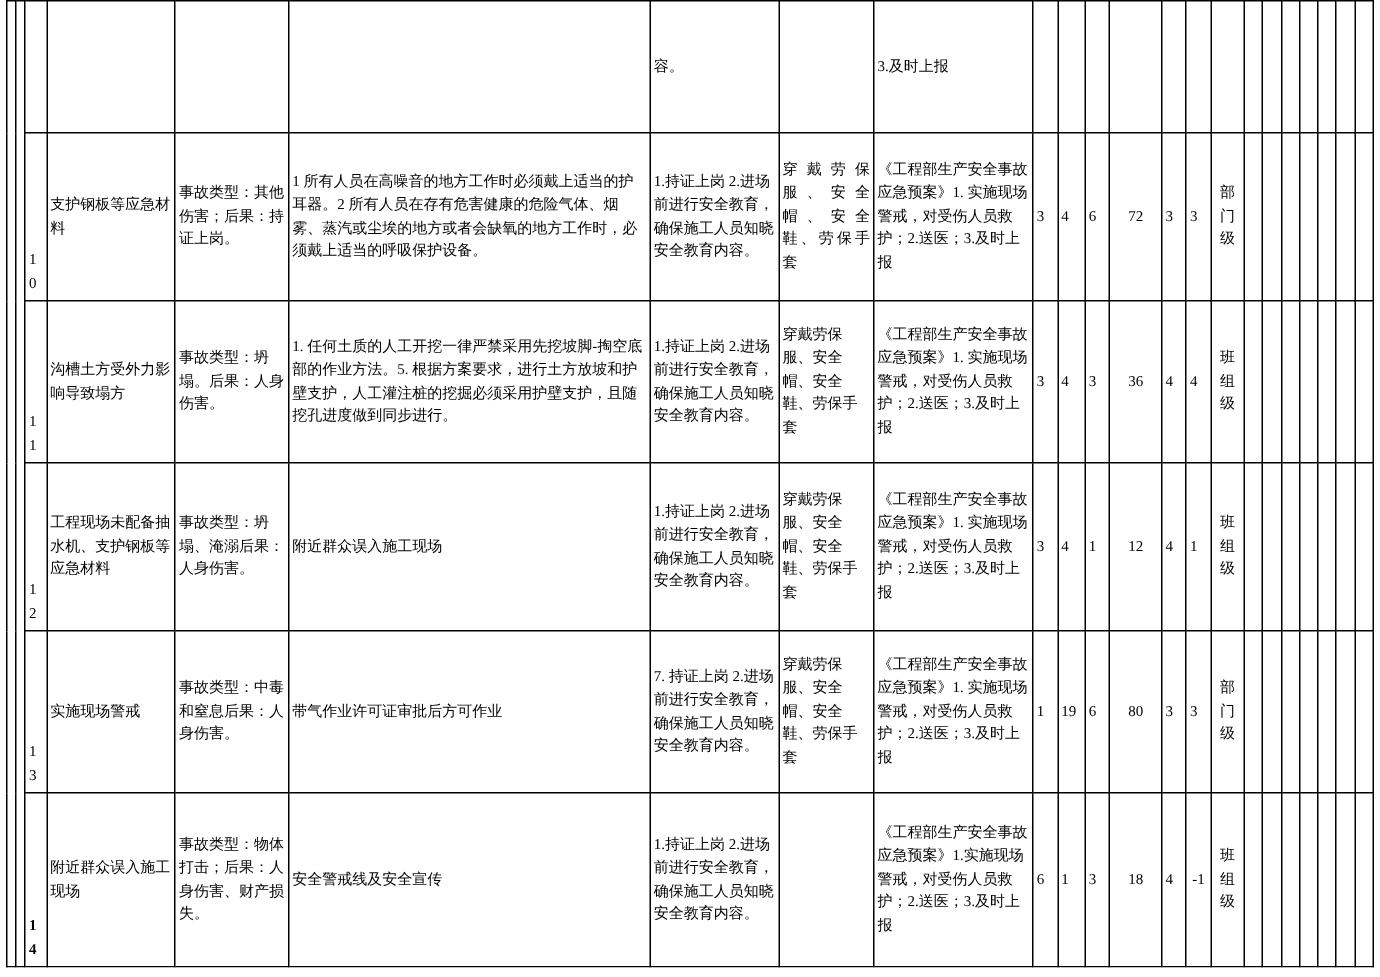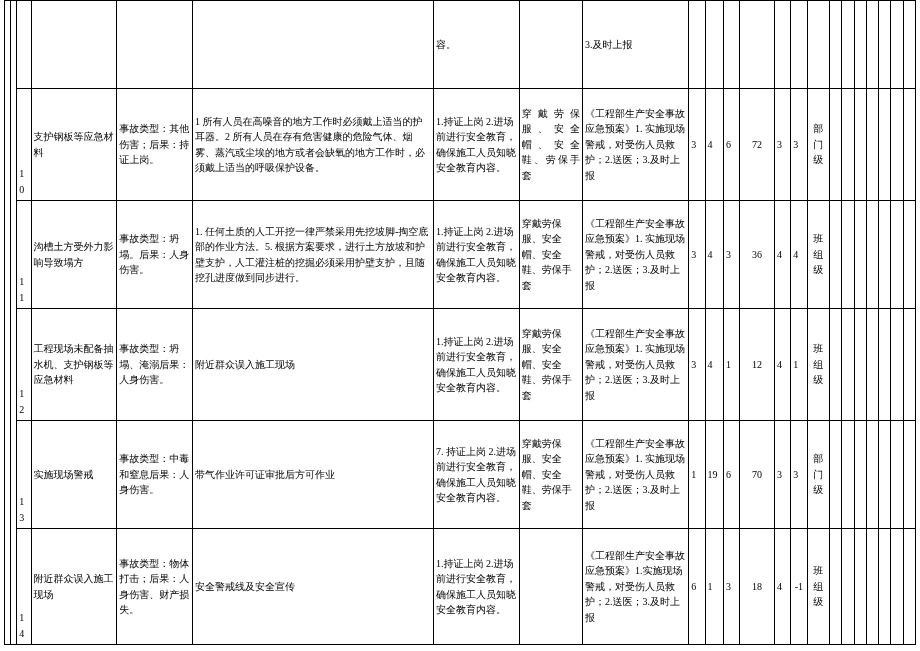--- a/index.html
+++ b/index.html
@@ -194,35 +194,35 @@
       <td class="num" style="height:108px;">13</td>
       <td class="left">实施现场警戒</td>
       <td class="left">事故类型：中毒和窒息后果：人身伤害。</td>
       <td class="left">带气作业许可证审批后方可作业</td>
       <td class="left">7. 持证上岗 2.进场前进行安全教育，确保施工人员知晓安全教育内容。</td>
       <td class="left">穿戴劳保服、安全帽、安全鞋、劳保手套</td>
       <td class="left">《工程部生产安全事故应急预案》1. 实施现场警戒，对受伤人员救护；2.送医；3.及时上报</td>
       <td class="left">1</td>
       <td class="left">19</td>
       <td class="left">6</td>
-      <td class="center">70</td>
+      <td class="center">80</td>
       <td class="left">3</td>
       <td class="left">3</td>
       <td class="center">部门级</td>
       <td></td>
       <td></td>
       <td></td>
       <td></td>
       <td></td>
       <td></td>
       <td></td>
     </tr>
 
     <tr>
-      <td class="num" style="height:116px;">14</td>
+      <td class="num" style="height:116px;font-weight:bold;">14</td>
       <td class="left">附近群众误入施工现场</td>
       <td class="left">事故类型：物体打击；后果：人身伤害、财产损失。</td>
       <td class="left">安全警戒线及安全宣传</td>
       <td class="left">1.持证上岗 2.进场前进行安全教育，确保施工人员知晓安全教育内容。</td>
       <td class="left"></td>
       <td class="left">《工程部生产安全事故应急预案》1.实施现场警戒，对受伤人员救护；2.送医；3.及时上报</td>
       <td class="left">6</td>
       <td class="left">1</td>
       <td class="left">3</td>
       <td class="center">18</td>

